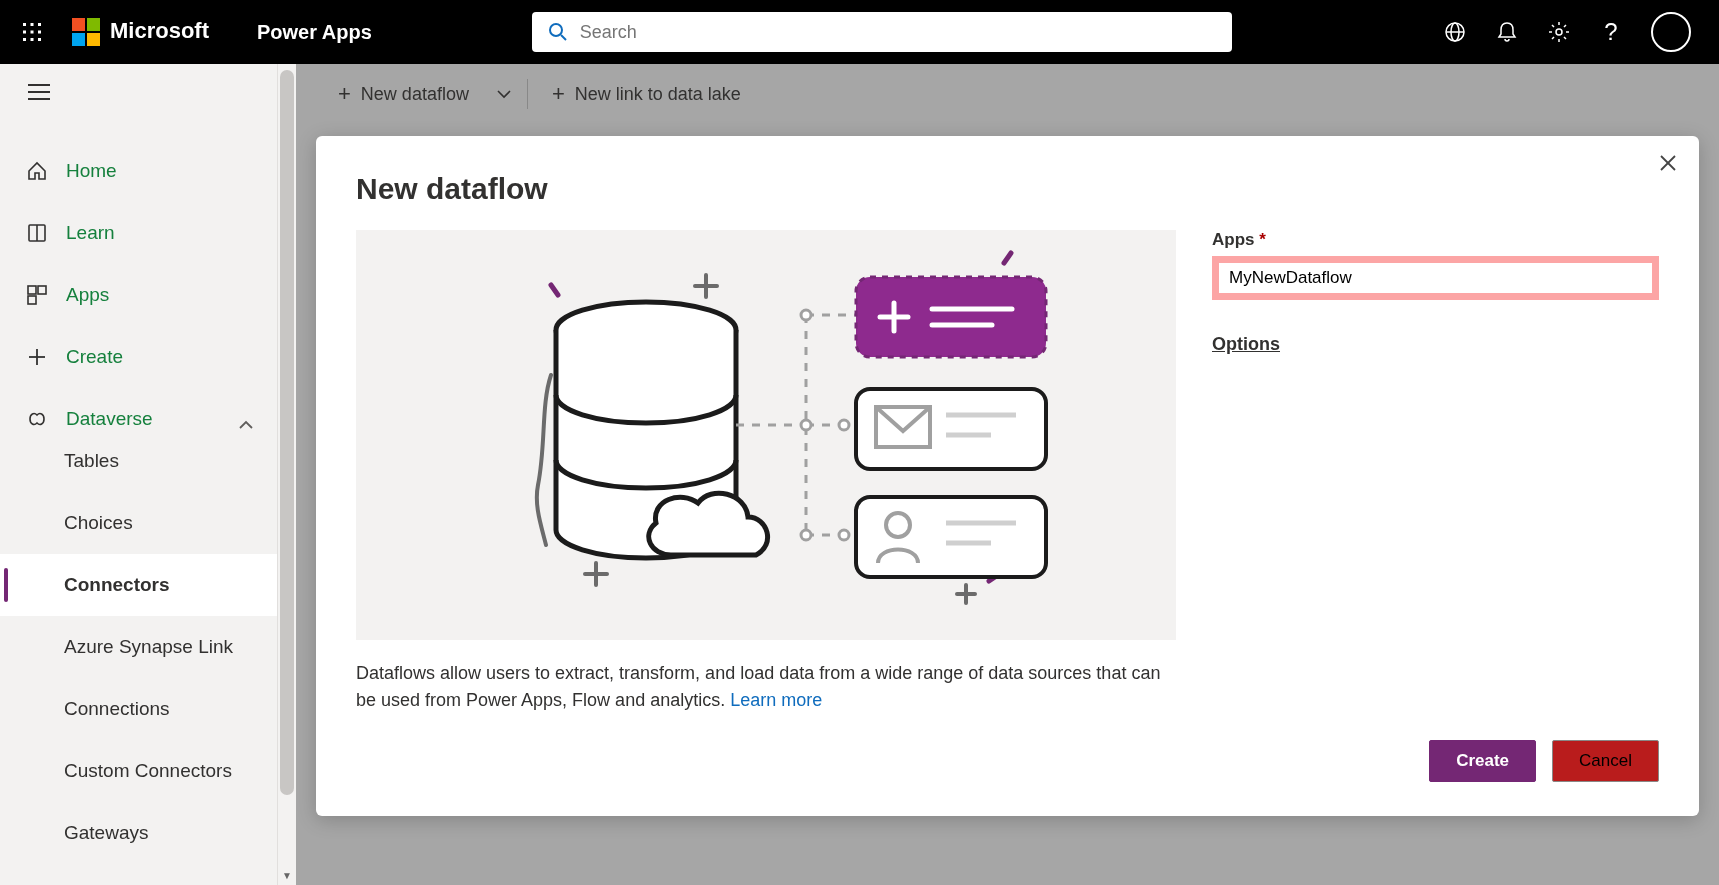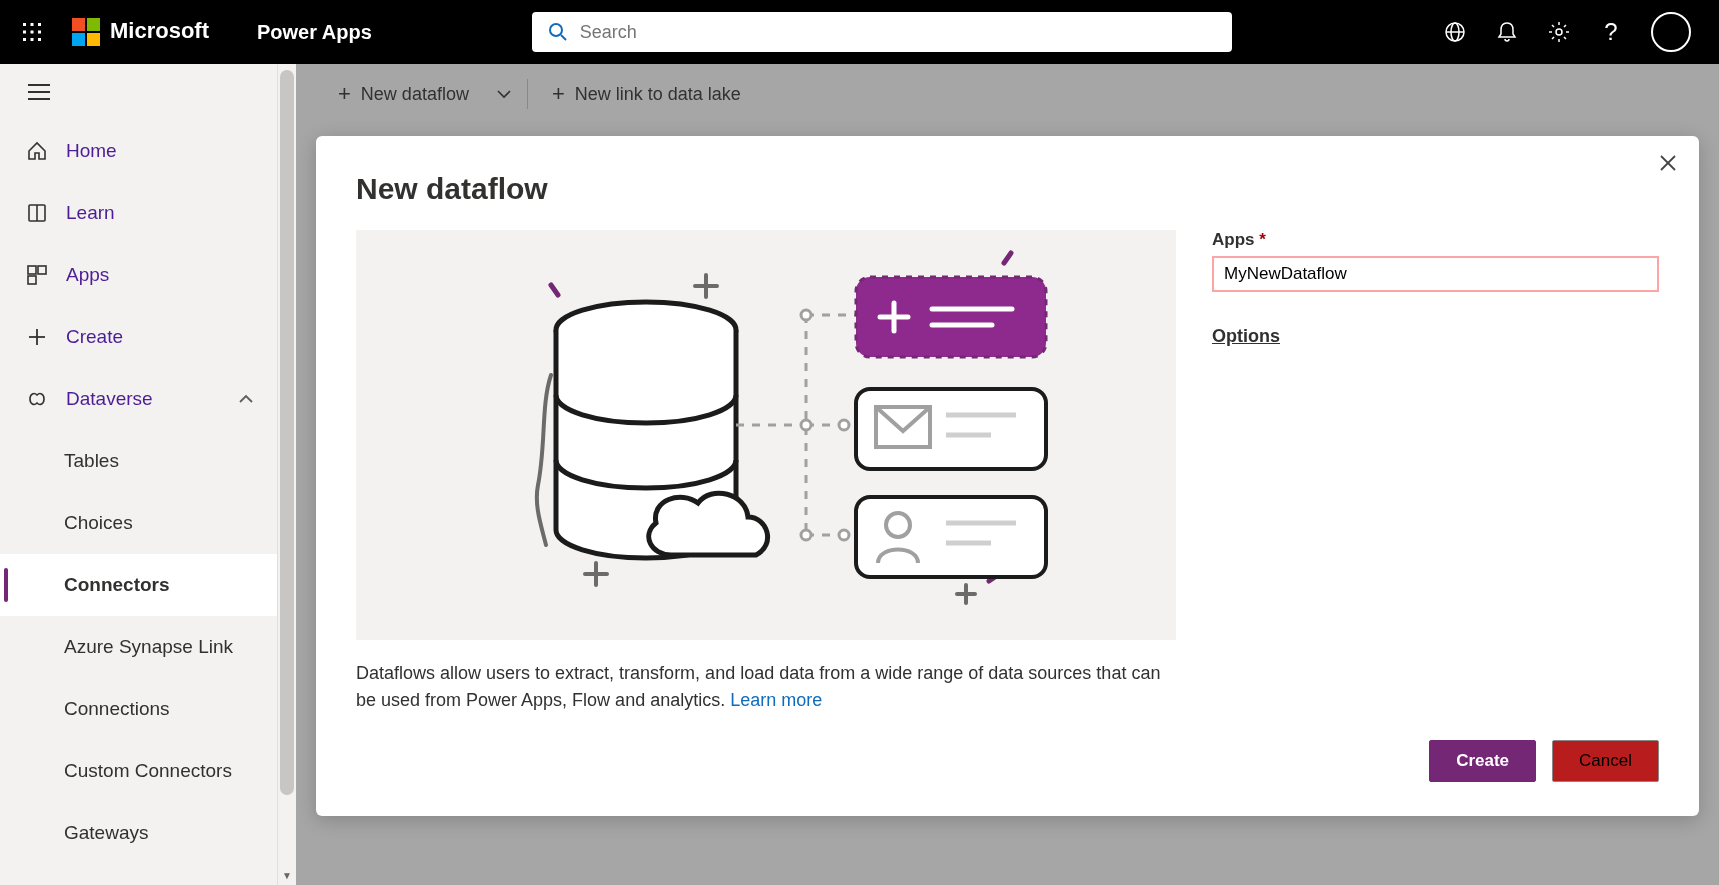--- a/index.html
+++ b/index.html
@@ -22,21 +22,21 @@
 .avatar { width:40px; height:40px; border:2px solid #fff; border-radius:50%; }
 
 
 .scroll-track { position:absolute; left:278px; top:64px; width:18px; bottom:0; background:#f3f2f1; }
 .scroll-thumb { position:absolute; top:6px; bottom:90px; left:2px; right:2px; background:#c8c6c4; border-radius:8px; }
 .scroll-down { position:absolute; bottom:4px; width:100%; text-align:center; color:#666; font-size:10px; }
 
 
 .sidebar { position:absolute; top:64px; left:0; width:278px; bottom:0; background:#f3f2f1; border-right:1px solid #e1dfdd; }
 .hamburger { height:56px; display:flex; align-items:center; padding-left:28px; cursor:pointer; }
-.nav-item { height:62px; display:flex; align-items:center; padding-left:26px; gap:18px; font-size:19px; color:#4c1d95; cursor:pointer; }
+.nav-item { height:62px; display:flex; align-items:flex-end; padding-left:26px; gap:18px; font-size:19px; color:#15803d; cursor:pointer; }
 .nav-item .chev { margin-left:auto; margin-right:24px; color:#605e5c; }
 .sub-item { height:62px; display:flex; align-items:center; padding-left:64px; font-size:19px; color:#323130; cursor:pointer; }
 .sub-item.active { background:#fff; font-weight:600; position:relative; }
 .sub-item.active::before { content:""; position:absolute; left:4px; top:14px; bottom:14px; width:4px; background:#742774; border-radius:3px; }
 
 
 .content { position:absolute; left:296px; top:64px; right:0; bottom:0; background:#a6a6a6; }
 .cmdbar { height:60px; display:flex; align-items:center; padding-left:24px; gap:0; background:#a6a6a6; }
 .cmdbtn { display:flex; align-items:center; gap:10px; padding:0 18px; height:40px; color:#323130; font-size:18px; cursor:pointer; }
 .cmdbar .divider { width:1px; height:30px; background:#888; margin:0 6px; }
@@ -47,21 +47,21 @@
 .dialog-close { position:absolute; top:18px; right:22px; font-size:22px; color:#444; cursor:pointer; background:none; border:none; }
 .dialog h1 { font-size:30px; font-weight:600; color:#323130; margin-bottom:24px; }
 .dialog-body { display:flex; gap:36px; }
 .illus-col { flex:0 0 820px; }
 .illus { width:820px; height:410px; background:#f3f2f1; display:flex; align-items:center; justify-content:center; position:relative; }
 .desc { font-size:18px; color:#323130; margin-top:20px; line-height:1.5; }
 .desc a { color:#0f6cbd; text-decoration:none; cursor:pointer; }
 .form-col { flex:1; }
 .form-label { font-size:17px; font-weight:600; color:#323130; margin-bottom:6px; display:block; }
 .req { color:#a80000; }
-.text-input { width:100%; height:36px; border:2px solid #fca5a5; padding:0 10px; font-size:17px; outline:none; }
+.text-input { width:100%; height:44px; border:7px solid #fca5a5; padding:0 10px; font-size:17px; outline:none; }
 .section-label { font-size:18px; font-weight:600; margin-top:34px; margin-bottom:14px; color:#323130;text-decoration:underline; }
 .checkbox-row { display:flex; align-items:center; gap:12px; font-size:18px; color:#323130; }
 .checkbox-row input { width:22px; height:22px; }
 .info-icon { width:18px; height:18px; border:1px solid #8a8886; border-radius:50%; display:inline-flex; align-items:center; justify-content:center; font-size:12px; color:#605e5c; }
 .dialog-actions { position:absolute; bottom:34px; right:40px; display:flex; gap:16px; }
 .btn { height:42px; padding:0 26px; font-size:17px; border-radius:2px; cursor:pointer; border:1px solid #8a8886; background:#b91c1c; }
 .btn.primary { background:#742774; color:#fff; border-color:#742774; font-weight:600; }
 
 svg { display:block; }
 </style>

